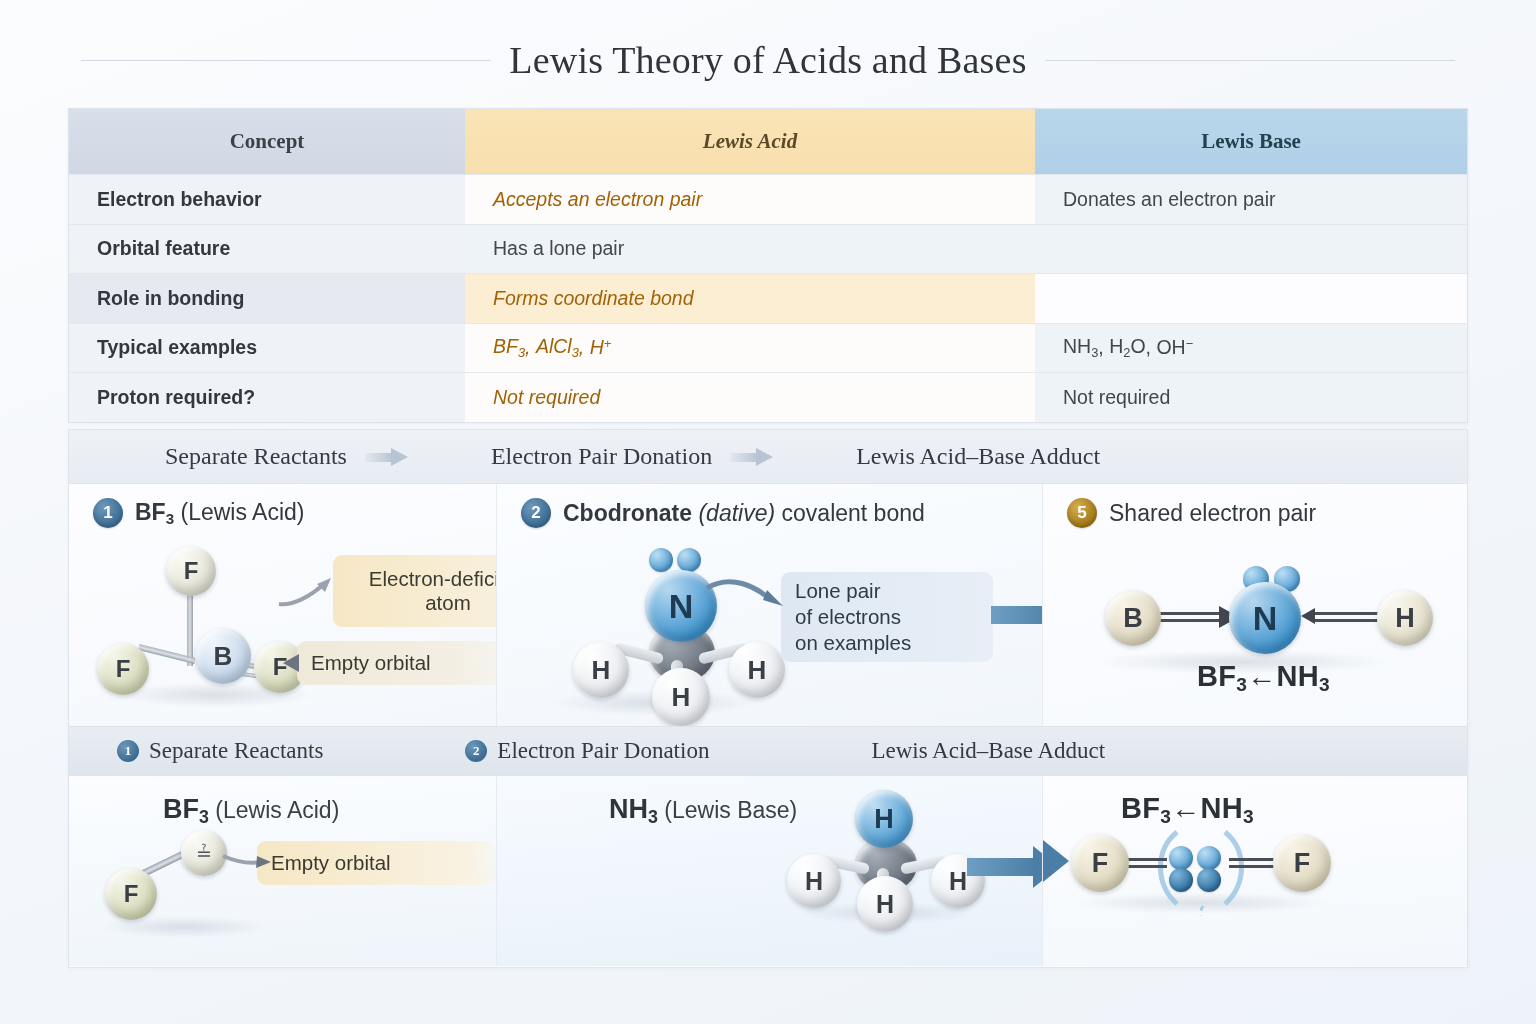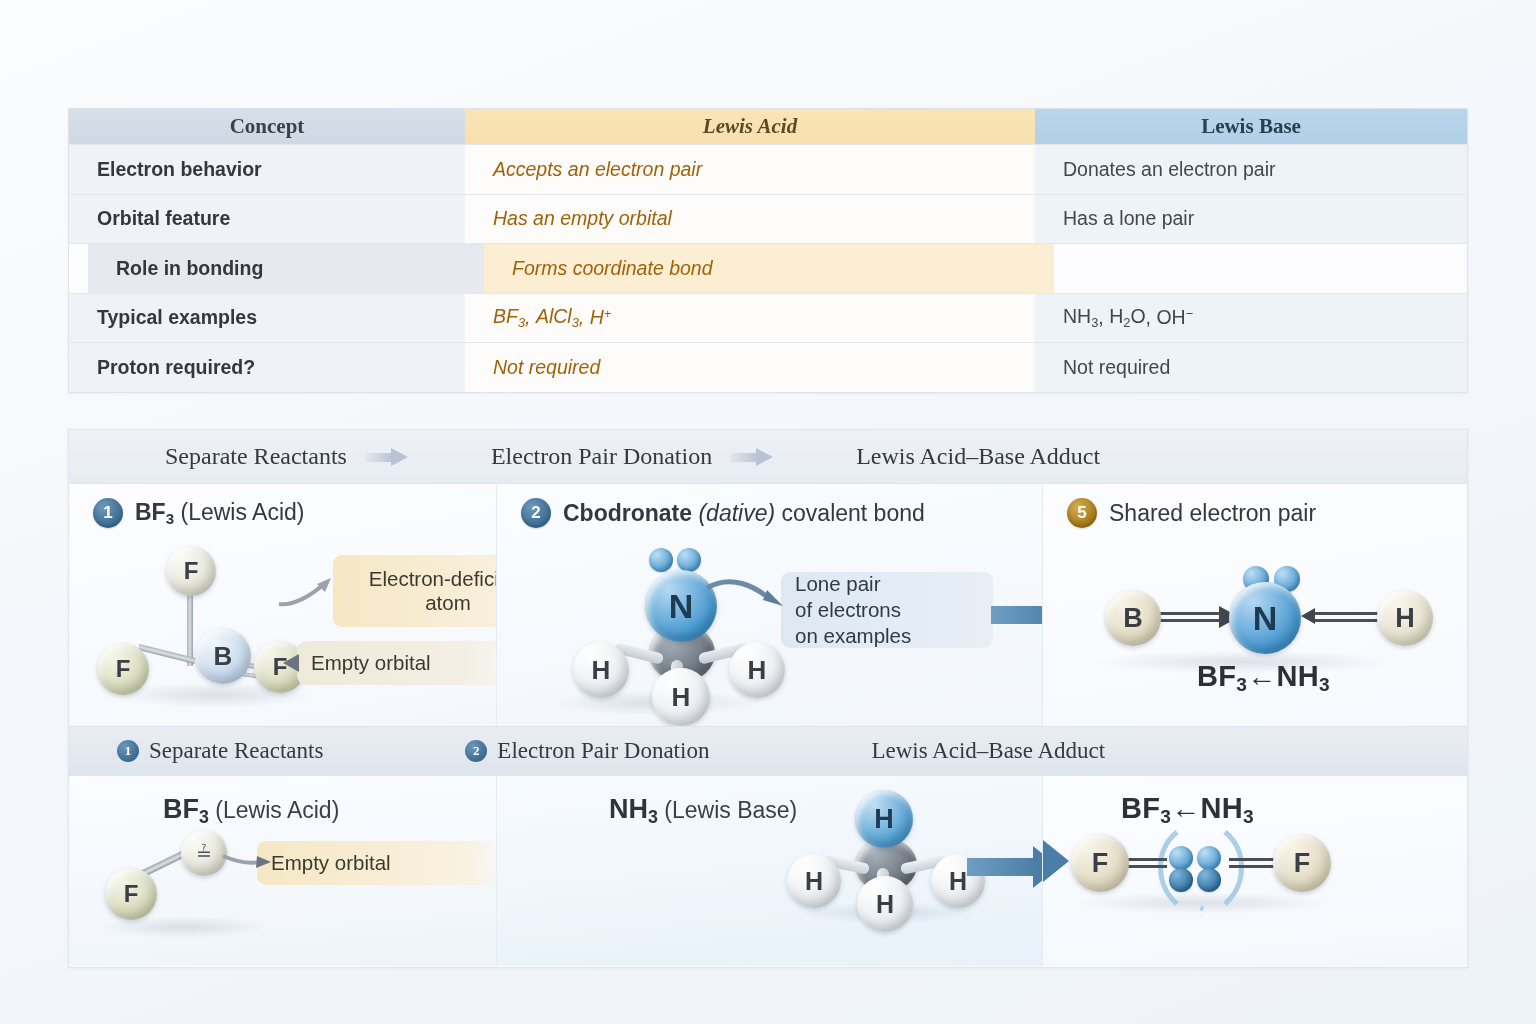--- a/index.html
+++ b/index.html
@@ -31,34 +31,34 @@
     box-shadow: 0 1px 3px rgba(80,100,125,.07);
     background: #fdfdff;
   }
   .trow { display: flex; }
   .tcell { padding: 0 28px; display: flex; align-items: center; }
   .c1 { flex: 0 0 396px; }
   .c2 { flex: 0 0 570px; font-style: italic; }
   .c3 { flex: 1 1 auto; }
 
   .thead .tcell {
-    height: 35px; justify-content: center;
+    height: 65px; justify-content: center;
     font-size: 21px; font-weight: bold; color: #3c4147;
     font-family: "Liberation Serif", serif;
   }
   .thead .c1 { background: linear-gradient(180deg,#d7dfe9,#cfd8e4); }
   .thead .c2 { background: linear-gradient(180deg,#fae4b6,#f8dfae); color:#5a4a28; }
   .thead .c3 { background: linear-gradient(180deg,#b9d6ea,#b0d0e8); color:#25414f; }
 
   .tbody .trow { border-top: 1px solid #e3e8ee; }
   .tbody .tcell { height: 48.5px; font-size: 19.5px; }
   .tbody .c1 { font-weight: bold; color: #33383e; background: #eff2f6; }
   .tbody .c2 { color: #a16207; background: #fdfcfa; }
   .tbody .c3 { color: #41474d; background: #eef3f8; }
-  .tbody .trow.alt .c1 { background: #e6eaf0; margin-left: 19px; }
+  .tbody .trow.alt .c1 { background: #e6eaf0; }
   .tbody .trow.alt .c2 { background: #fbeed3; text-align: right; }
   .tbody .trow.alt .c3 { background: #e3ebf4; }
   sub { font-size: .66em; vertical-align: -.28em; }
   sup { font-size: .66em; vertical-align: .45em; }
 
   
   .board {
     position: absolute; left: 68px; top: 429px; width: 1400px; height: 539px;
     border: 1px solid #dfe5ec; background: #fafcfe;
     box-shadow: 0 1px 4px rgba(80,100,125,.06);
@@ -194,38 +194,42 @@
   .dbond i { position:absolute; left:0; width:100%; height:2.5px; background:#4a4f57; display:block; }
   .dbond i:nth-child(1){ top:0; }
   .dbond i:nth-child(2){ top:7px; }
   .tip { position:absolute; width:0; height:0; }
 </style>
 </head>
 <body>
 
 <div id="stage">
 
+  <div class="title-wrap">
+    <div class="title-rule"></div>
+    <div class="title">Lewis Theory of Acids and Bases</div>
+    <div class="title-rule"></div>
+  </div>
 
   <div class="table">
     <div class="trow thead">
       <div class="tcell c1">Concept</div>
       <div class="tcell c2">Lewis Acid</div>
       <div class="tcell c3">Lewis Base</div>
     </div>
     <div class="tbody">
 
       <div class="trow">
         <div class="tcell c1">Electron behavior</div>
         <div class="tcell c2">Accepts an electron pair</div>
         <div class="tcell c3">Donates an electron pair</div>
       </div>
 
       <div class="trow">
         <div class="tcell c1">Orbital feature</div>
-        <div class="tcell c2">Has an empty orbital</div>
         <div class="tcell c3">Has a lone pair</div>
       </div>
 
       <div class="trow alt">
         <div class="tcell c1">Role in bonding</div>
         <div class="tcell c2">Forms coordinate bond</div>
       </div>
 
       <div class="trow">
         <div class="tcell c1">Typical examples</div>
@@ -313,21 +317,21 @@
         <div class="atom a-core" style="left:152px; top:140px; width:66px; height:58px;"></div>
         <div class="bond" style="left:116px; top:170px; width:50px; height:11px; border-radius:6px; transform:rotate(14deg); transform-origin:right center; background:linear-gradient(180deg,#e9edf1,#c4cad1);"></div>
         <div class="bond" style="left:202px; top:170px; width:50px; height:11px; border-radius:6px; transform:rotate(-14deg); transform-origin:left center; background:linear-gradient(180deg,#e9edf1,#c4cad1);"></div>
         <div class="bond" style="left:174px; top:176px; width:12px; height:28px; border-radius:6px; background:linear-gradient(90deg,#e9edf1,#c4cad1);"></div>
 
         <div class="atom a-N" style="left:148px; top:86px; width:72px; height:72px; font-size:34px;">N</div>
         <div class="atom a-H" style="left:76px; top:158px; width:56px; height:56px; font-size:26px;">H</div>
         <div class="atom a-H" style="left:232px; top:158px; width:56px; height:56px; font-size:26px;">H</div>
         <div class="atom a-H" style="left:155px; top:184px; width:58px; height:58px; font-size:26px;">H</div>
 
-        <div class="callout bluebox" style="left:284px; top:88px; width:212px; height:76px; flex-direction:column; align-items:flex-start; justify-content:center; gap:2px;">
+        <div class="callout bluebox" style="left:284px; top:88px; width:212px; height:90px; flex-direction:column; align-items:flex-start; justify-content:center; gap:2px;">
           <span>Lone pair</span>
           <span>of electrons</span>
           <span>on examples</span>
         </div>
         <svg width="86" height="48" style="position:absolute; left:206px; top:88px;">
           <path d="M4 16 C28 2 52 14 68 28" stroke="#6d8ba6" stroke-width="5" fill="none"></path>
           <path d="M80 34 L60 28 L64 18 Z" fill="#5c7e9c"></path>
         </svg>
 
         <div class="bigarrow" style="left:494px; top:112px; width:96px; height:38px;">

